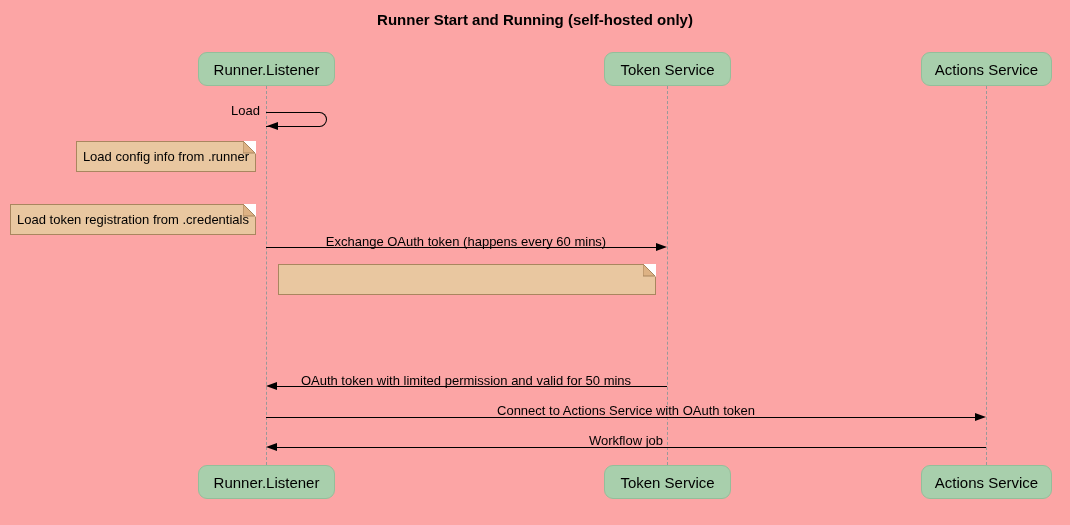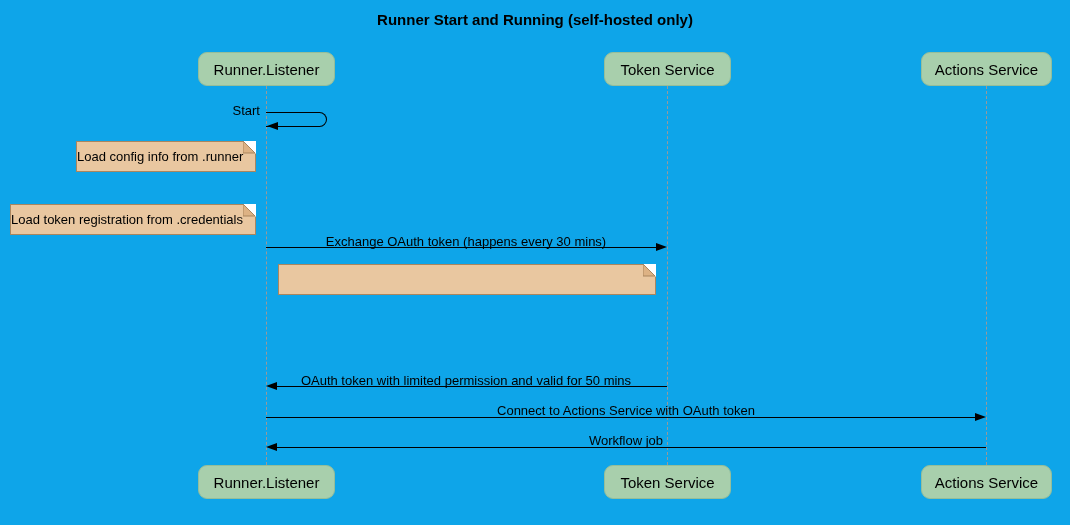--- a/index.html
+++ b/index.html
@@ -1,17 +1,17 @@
 <!DOCTYPE html>
 <html><head>
 <meta charset="utf-8">
 <style>
   html,body { margin:0; padding:0; background:#ffffff; }
   .canvas {
-    position:relative; width:1070px; height:525px; background:#0ea5e9;
+    position:relative; width:1070px; height:525px; background:#fca5a5;
     font-family:"Liberation Sans", sans-serif; color:#000; overflow:hidden;
   }
   .title {
     position:absolute; top:11px; left:0; width:100%;
     text-align:center; font-size:15px; font-weight:bold;
   }
   .lifeline {
     position:absolute; top:86px; height:379px; width:0;
     border-left:1px dashed #999999;
   }
@@ -41,21 +41,21 @@
     border:1px solid #000; border-left:none;
     border-radius:0 9px 9px 0;
   }
   .start-label {
     position:absolute; top:103px; left:140px; width:120px;
     text-align:right; font-size:13px; white-space:nowrap;
   }
   .note {
     position:absolute; box-sizing:border-box;
     background:#E9C7A0; border:1px solid #A9865F;
-    font-size:13px; display:flex; align-items:center; 
+    font-size:13px; display:flex; align-items:center; justify-content:center;
     text-align:center; white-space:nowrap;
   }
   .note.multiline {
     flex-direction:column; align-items:flex-start; justify-content:center;
     text-align:left; padding:5px 8px; line-height:17px;
   }
   .fold { position:absolute; top:-1px; right:-1px; }
 </style>
 </head>
 <body>
@@ -65,41 +65,41 @@
   <div class="title">Runner Start and Running (self-hosted only)</div>
 
   <div class="lifeline" style="left:266px;"></div>
   <div class="lifeline" style="left:667px;"></div>
   <div class="lifeline" style="left:986px;"></div>
 
   <div class="actor" style="left:198px; top:52px; width:137px;">Runner.Listener</div>
   <div class="actor" style="left:604px; top:52px; width:127px;">Token Service</div>
   <div class="actor" style="left:921px; top:52px; width:131px;">Actions Service</div>
 
-  <div class="start-label">Start</div>
+  <div class="start-label">Load</div>
   <div class="self-loop"></div>
   <div class="arrow-left" style="left:267px; top:122px;"></div>
 
   <div class="note" style="left:76px; top:141px; width:180px; height:31px;">
     <span>Load config info from .runner</span>
     <svg class="fold" width="13" height="13" viewBox="0 0 13 13">
       <polygon points="0,0 13,0 13,13" fill="#ffffff"></polygon>
       <polygon points="0,0 12,12 0,12" fill="#DDB284" stroke="#A9865F" stroke-width="1"></polygon>
     </svg>
   </div>
 
   <div class="note" style="left:10px; top:204px; width:246px; height:31px;">
     <span>Load token registration from .credentials</span>
     <svg class="fold" width="13" height="13" viewBox="0 0 13 13">
       <polygon points="0,0 13,0 13,13" fill="#ffffff"></polygon>
       <polygon points="0,0 12,12 0,12" fill="#DDB284" stroke="#A9865F" stroke-width="1"></polygon>
     </svg>
   </div>
 
-  <div class="msg-label" style="left:466px; top:234px;">Exchange OAuth token (happens every 30 mins)</div>
+  <div class="msg-label" style="left:466px; top:234px;">Exchange OAuth token (happens every 60 mins)</div>
   <div class="msg-line" style="left:266px; top:247px; width:390px;"></div>
   <div class="arrow-right" style="left:656px; top:243px;"></div>
 
   <div class="note" style="left:278px; top:264px; width:378px; height:31px;">
     <svg class="fold" width="13" height="13" viewBox="0 0 13 13">
       <polygon points="0,0 13,0 13,13" fill="#ffffff"></polygon>
       <polygon points="0,0 12,12 0,12" fill="#DDB284" stroke="#A9865F" stroke-width="1"></polygon>
     </svg>
   </div>
 

